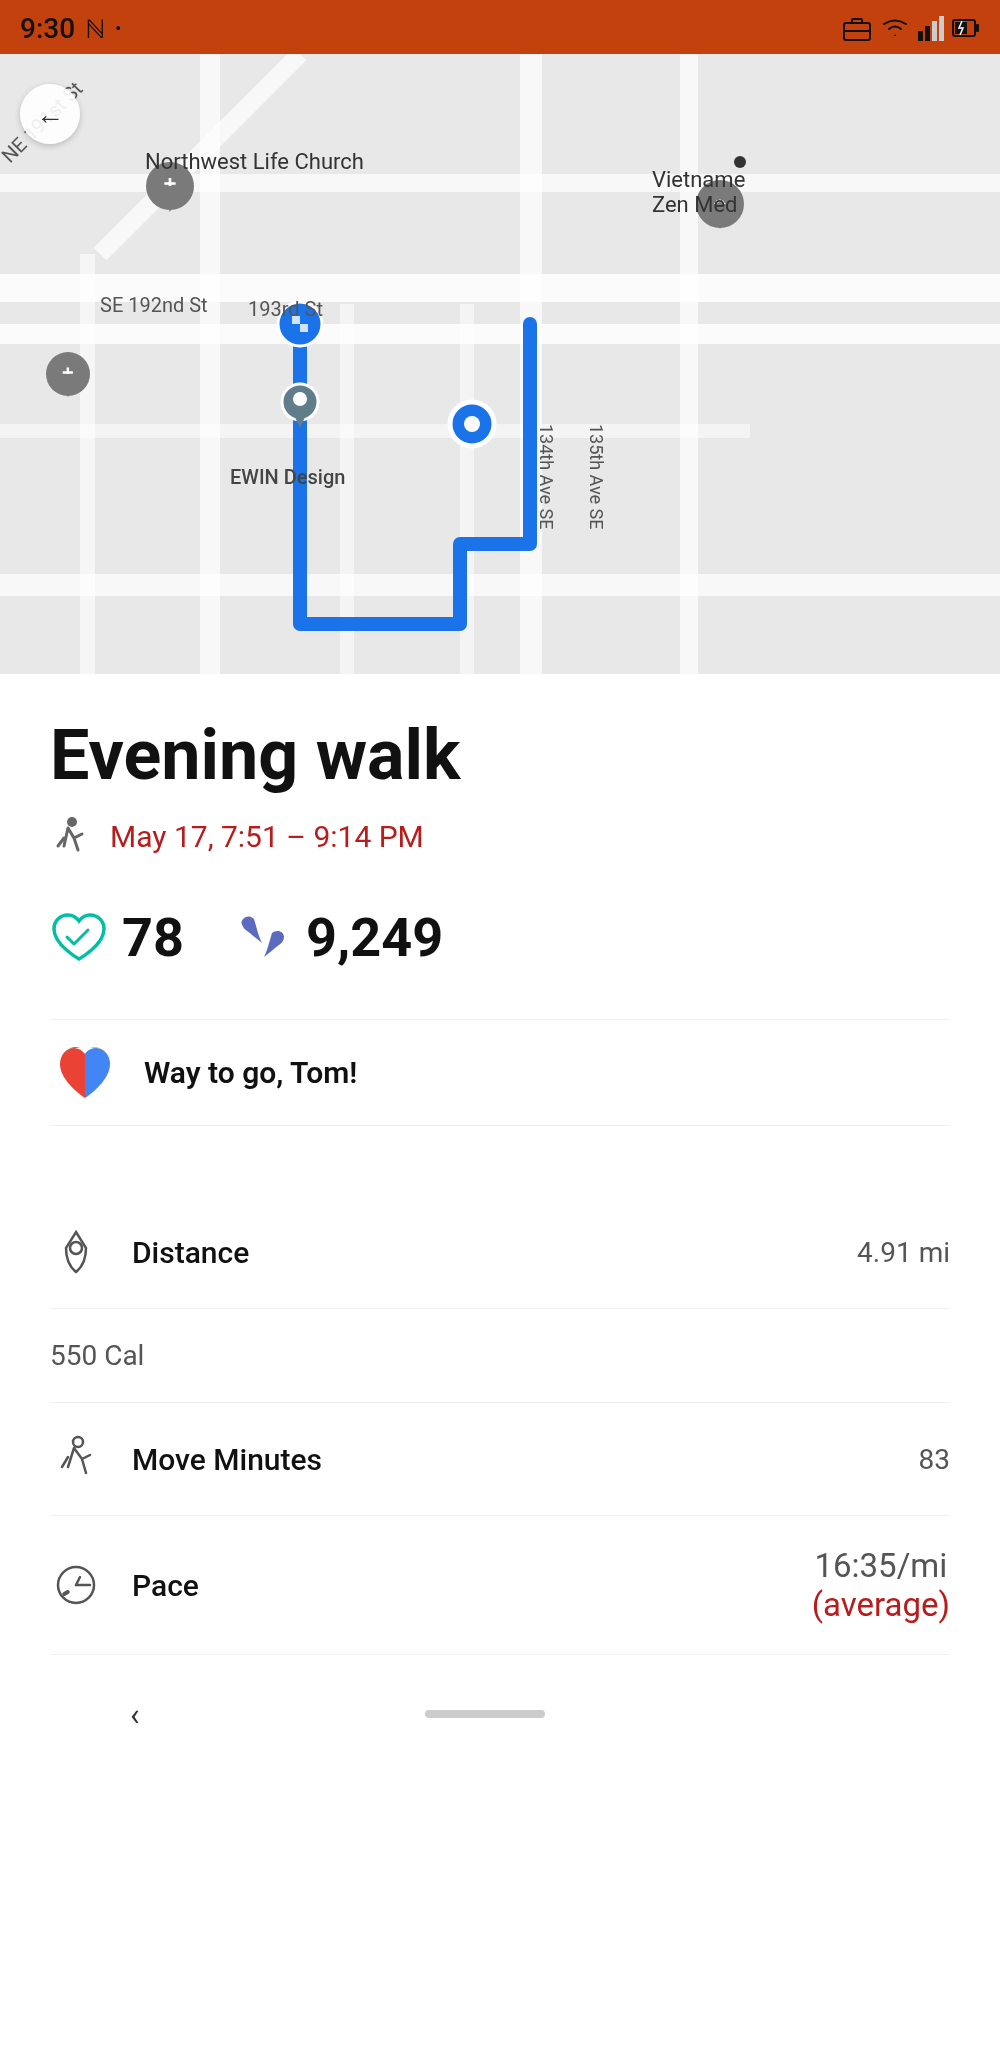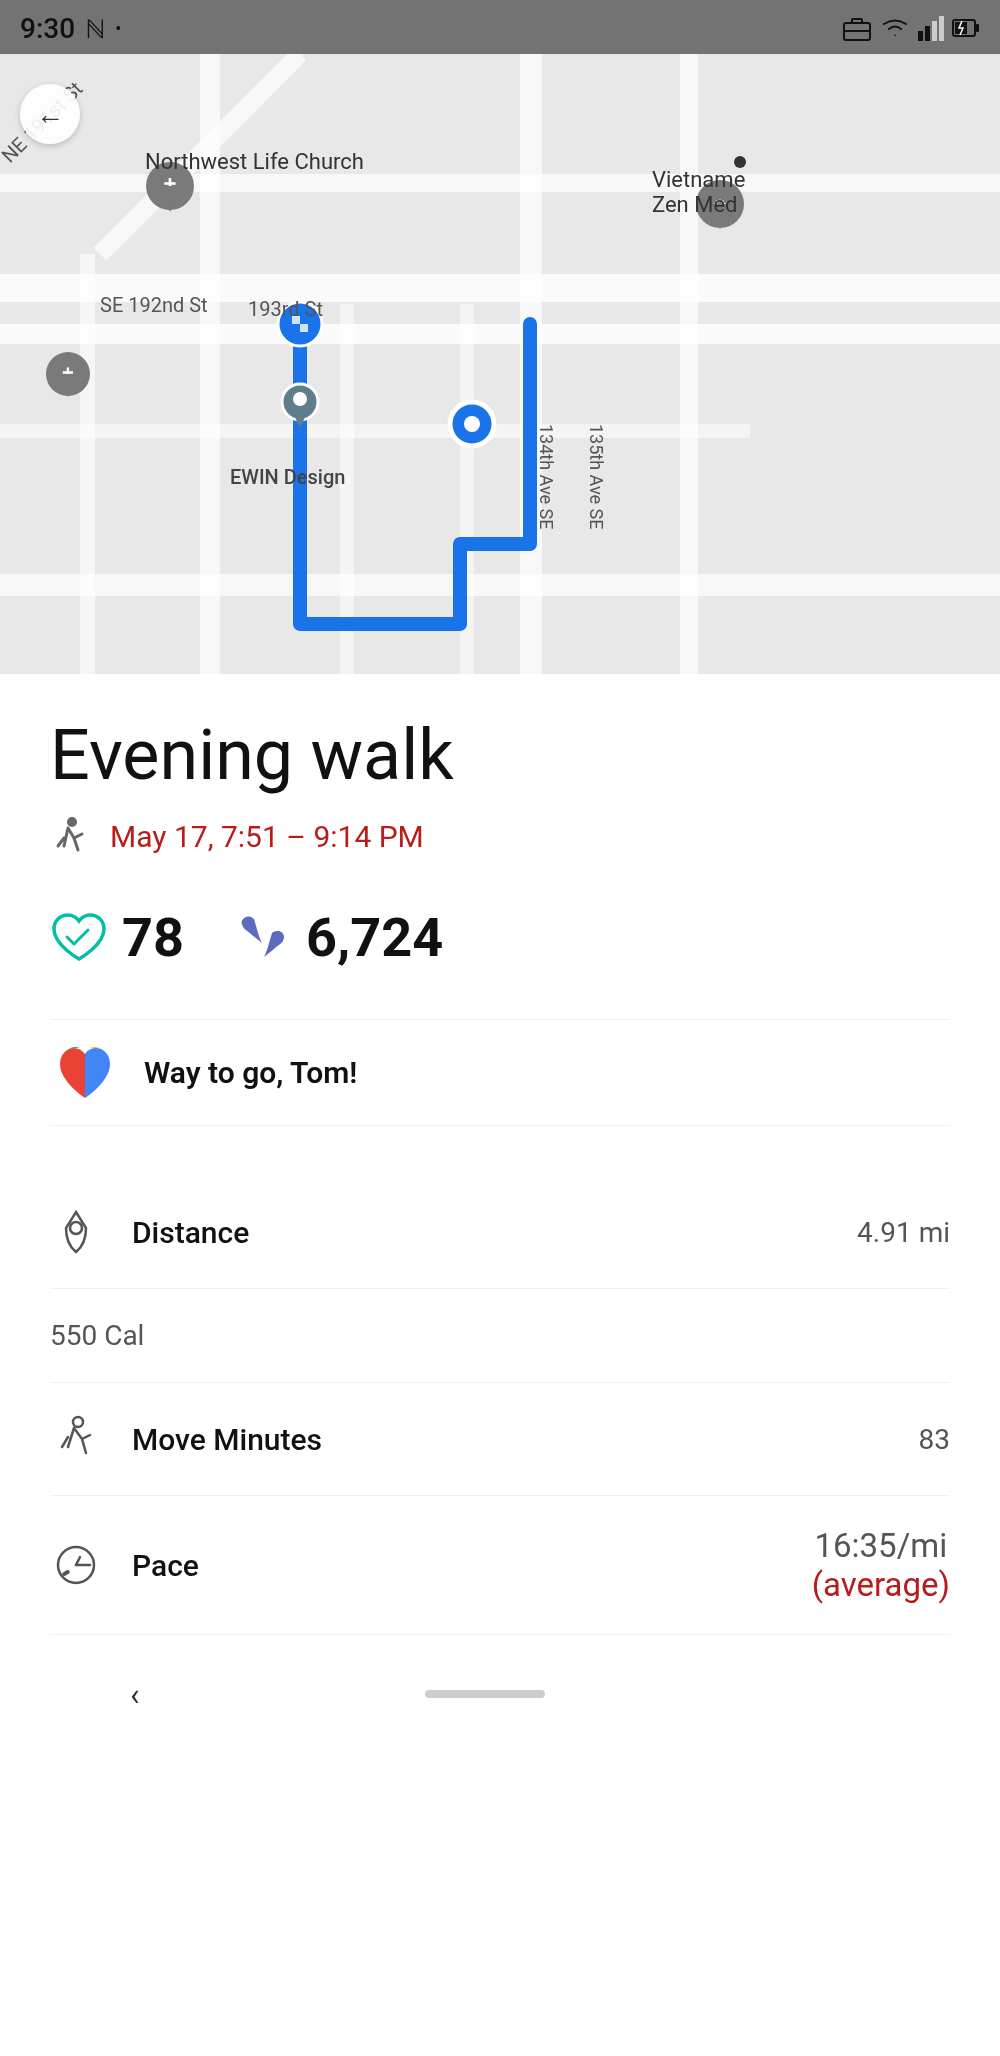--- a/index.html
+++ b/index.html
@@ -11,21 +11,21 @@
       font-family: 'Roboto', Arial, sans-serif;
       overflow-x: hidden;
     }
 
     
     .status-bar {
       display: flex;
       align-items: center;
       justify-content: space-between;
       padding: 10px 20px 8px 20px;
-      background: #737373;
+      background: #c2410c;
       position: relative;
       z-index: 10;
     }
     .status-time {
       font-size: 28px;
       font-weight: 500;
       color: #111;
     }
     .status-left {
       display: flex;
@@ -74,21 +74,21 @@
     }
 
     
     .main-content {
       padding: 40px 50px 60px 50px;
       background: #fff;
     }
 
     .activity-title {
       font-size: 70px;
-      font-weight: 400;
+      font-weight: 700;
       color: #111;
       margin-bottom: 20px;
     }
 
     .activity-meta {
       display: flex;
       align-items: center;
       gap: 20px;
       margin-bottom: 50px;
     }
@@ -114,21 +114,21 @@
       font-size: 54px;
       font-weight: 700;
       color: #111;
     }
 
     
     .achievement-row {
       display: flex;
       align-items: center;
       gap: 24px;
-      margin-bottom: 50px;
+      margin-bottom: 70px;
       padding: 20px 0;
       border-top: 1px solid #f0f0f0;
       border-bottom: 1px solid #f0f0f0;
     }
     .achievement-text {
       font-size: 30px;
       font-weight: 600;
       color: #111;
     }
 
@@ -326,21 +326,21 @@
     </div>
 
     <div class="stat-item">
 
       <svg width="58" height="54" viewBox="0 0 58 54">
         <path d="M20 8 C16 4 8 6 8 12 C8 18 14 20 18 24 L28 32 C24 24 22 14 20 8Z" fill="#5c6bc0"></path>
         <path d="M38 22 C42 18 50 20 50 26 C50 32 44 34 40 38 L30 46 C34 38 36 28 38 22Z" fill="#5c6bc0"></path>
         <ellipse cx="13" cy="10" rx="6" ry="4" fill="#5c6bc0" transform="rotate(-30,13,10)"></ellipse>
         <ellipse cx="43" cy="25" rx="6" ry="4" fill="#5c6bc0" transform="rotate(-30,43,25)"></ellipse>
       </svg>
-      <span class="stat-value">6,724</span>
+      <span class="stat-value">9,249</span>
     </div>
   </div>
 
   <div class="achievement-row">
 
     <svg width="70" height="65" viewBox="0 0 70 65">
 
       <path d="M35 58 C35 58 10 42 10 24 C10 15 16 8 24 8 C28 8 32 10 35 14" fill="#ea4335"></path>
 
       <path d="M35 14 C35 14 38 8 46 8 C54 8 60 15 60 24 C60 42 35 58 35 58" fill="#4285f4"></path>

